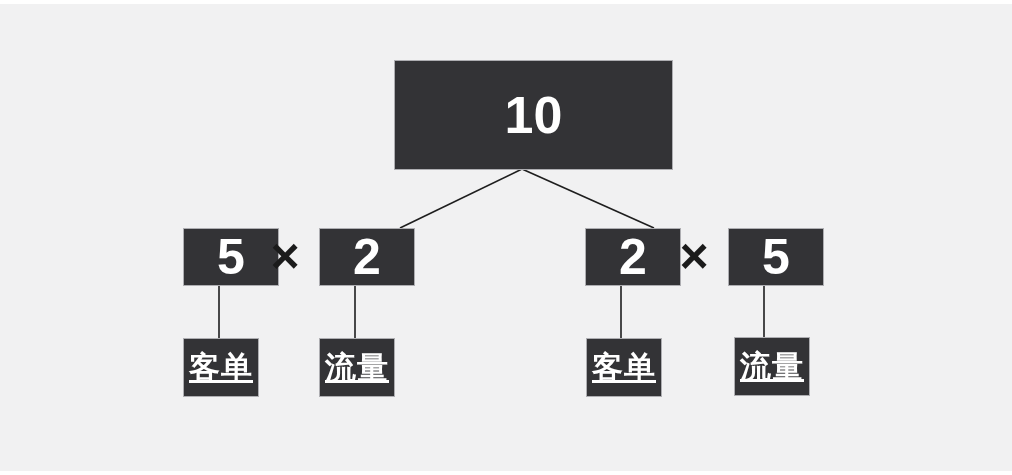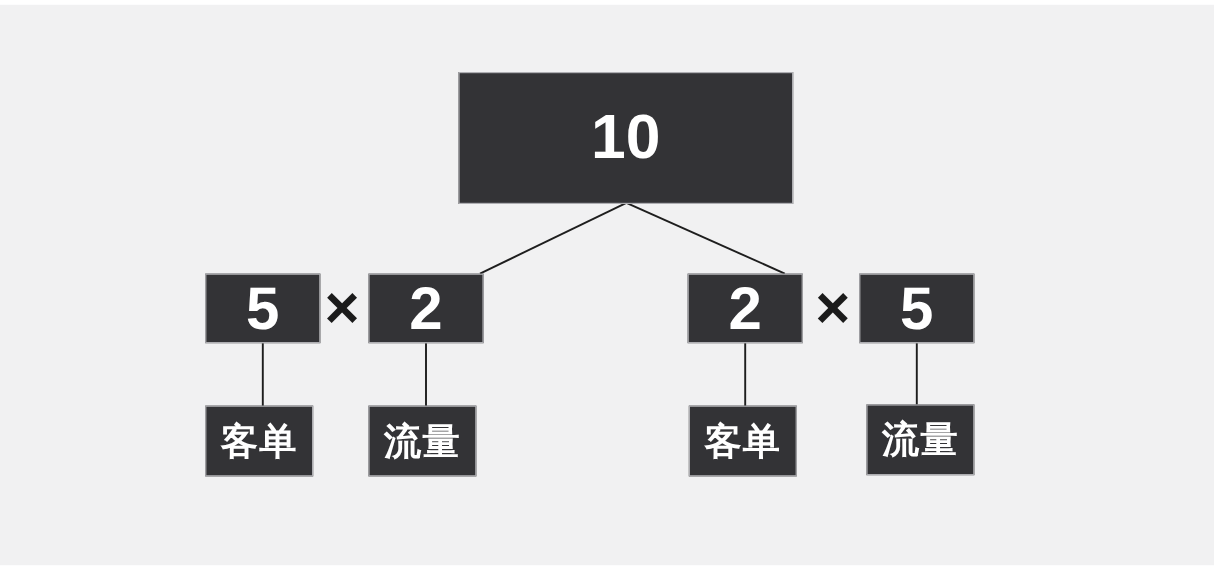--- a/index.html
+++ b/index.html
@@ -35,34 +35,36 @@
     position: absolute;
     background: #333336;
     border: 1px solid #aeaeb2;
     box-sizing: border-box;
     display: flex;
     align-items: center;
     justify-content: center;
     color: #ffffff;
     font-weight: 700;
     line-height: 1;
+    margin-left: 12px;
   }
   .node.root {
     left: 382px; top: 60px;
     width: 279px; height: 110px;
     font-size: 52px;
   }
   .node.num {
     width: 96px; height: 58px;
     font-size: 50px;
   }
   .node.lbl {
-    width: 90px; height: 59px;
+    width: 76px; height: 59px;
     font-size: 31px;
     letter-spacing: 1px;
+    text-decoration: underline;
   }
   .op {
     position: absolute;
     width: 44px; height: 52px;
     display: flex;
     align-items: center;
     justify-content: center;
     color: #1b1b1b;
     font-weight: 700;
     font-size: 50px;

